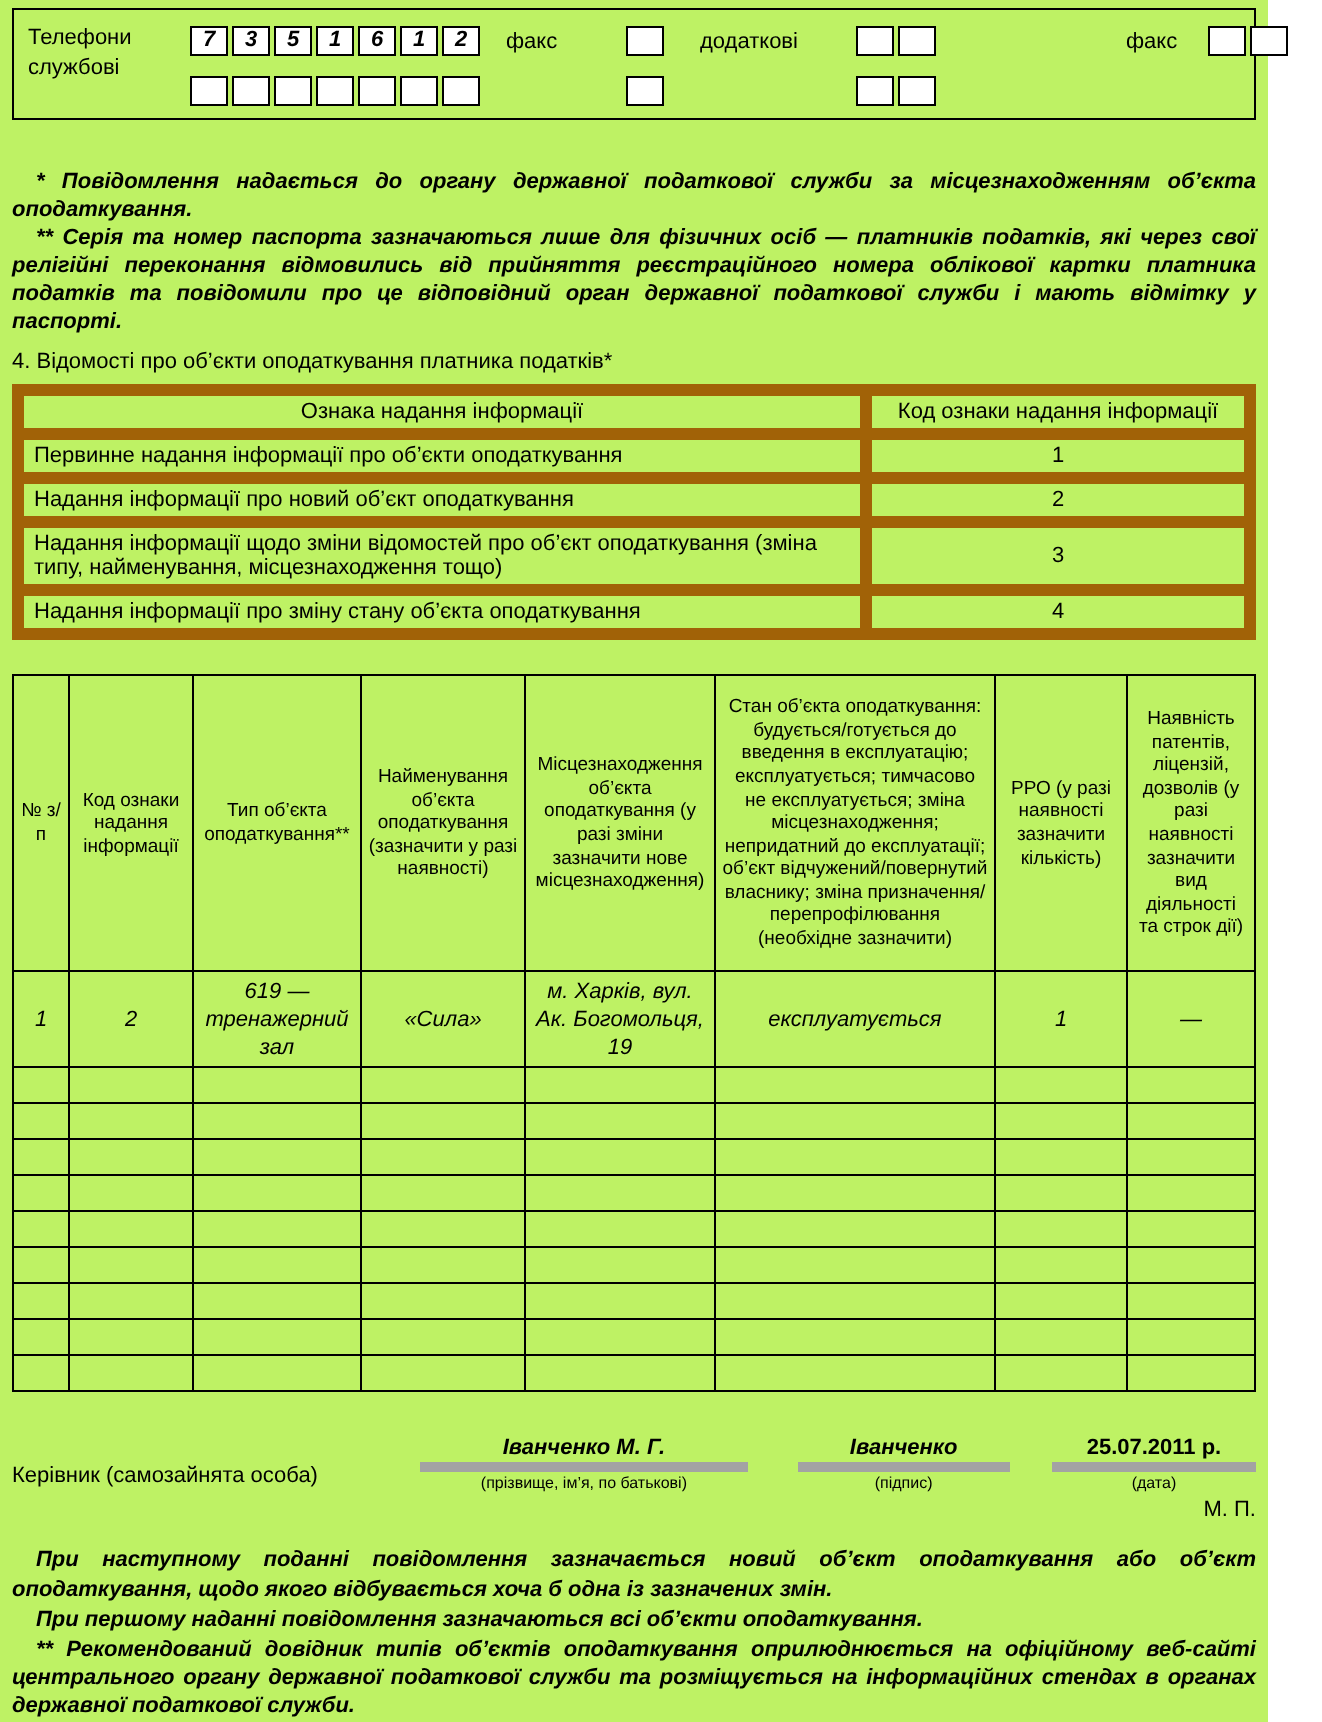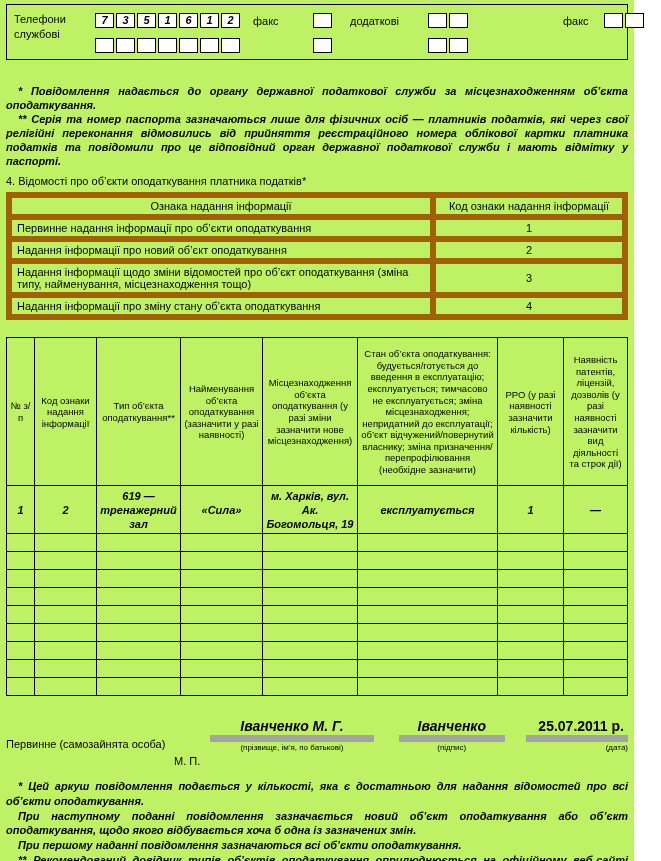--- a/index.html
+++ b/index.html
@@ -39,31 +39,31 @@
   .info-table th { text-align:center; }
   .info-table td.code { text-align:center; }
 
   
   .objects-table { margin-top:17px; }
   .objects-table th, .objects-table td {
     border:1px solid #000; text-align:center; vertical-align:middle;
     padding:2px 3px; font-weight:normal;
   }
   .objects-table thead th { font-size:9.5px; line-height:1.22; height:148px; }
-  .objects-table td.data { font-weight:bold; font-style:italic; font-size:11px; height:48px; line-height:1.3;margin-left:27px; }
+  .objects-table td.data { font-weight:normal; font-style:italic; font-size:11px; height:48px; line-height:1.3;margin-left:27px; }
   .objects-table tr.empty td { height:18px; }
 
   
   .sig-row { display:flex; margin-top:22px; align-items:flex-end; }
   .sig-label { width:212px; padding-bottom:2px; }
   .sig-col { text-align:center; }
-  .sig-line { border-bottom:7px solid #a3a3a3; font-weight:bold; font-style:italic; padding:0 4px 1px 4px; font-size:14px; }
+  .sig-line { border-bottom:5px solid #a3a3a3; font-weight:bold; font-style:italic; padding:0 4px 1px 4px; font-size:11px; }
   .sig-line.upright { font-style:normal; }
   .sig-caption { font-size:8px; padding-top:1px; }
-  .stamp { margin:3px 0 0 168px; font-size:11px; }
+  .stamp { margin:3px 0 0 168px; font-size:11px;text-align:right; }
 </style>
 </head>
 <body>
 
 <div class="page">
 
   <div class="phone-box">
     <div class="phone-label">Телефони службові</div>
 
     <div class="abs" style="left:88px; top:8px;">
@@ -242,38 +242,37 @@
           <td></td>
           <td></td>
           <td></td>
           <td></td>
           <td></td>
         </tr>
       </tbody>
   </table>
 
   <div class="sig-row">
-    <div class="sig-label">Первинне (самозайнята особа)</div>
+    <div class="sig-label">Керівник (самозайнята особа)</div>
     <div class="sig-col" style="width:170px;">
       <div class="sig-line">Іванченко М. Г.</div>
       <div class="sig-caption">(прізвище, ім’я, по батькові)</div>
     </div>
     <div style="width:26px;"></div>
     <div class="sig-col" style="width:110px;">
       <div class="sig-line">Іванченко</div>
       <div class="sig-caption">(підпис)</div>
     </div>
     <div style="width:22px;"></div>
-    <div class="sig-col" style="width:106px;text-align:right;">
+    <div class="sig-col" style="width:106px;">
       <div class="sig-line upright">25.07.2011 р.</div>
       <div class="sig-caption">(дата)</div>
     </div>
   </div>
   <div class="stamp">М. П.</div>
 
   <div class="fnotes-bottom">
-    <p class="fnote">* Цей аркуш повідомлення подається у кількості, яка є достатньою для надання відомостей про всі об’єкти оподаткування.</p>
     <p class="fnote">При наступному поданні повідомлення зазначається новий об’єкт оподаткування або об’єкт оподаткування, щодо якого відбувається хоча б одна із зазначених змін.</p>
     <p class="fnote">При першому наданні повідомлення зазначаються всі об’єкти оподаткування.</p>
     <p class="fnote">** Рекомендований довідник типів об’єктів оподаткування оприлюднюється на офіційному веб-сайті центрального органу державної податкової служби та розміщується на інформаційних стендах в органах державної податкової служби.</p>
   </div>
 
 </div>
 
 </body></html>

